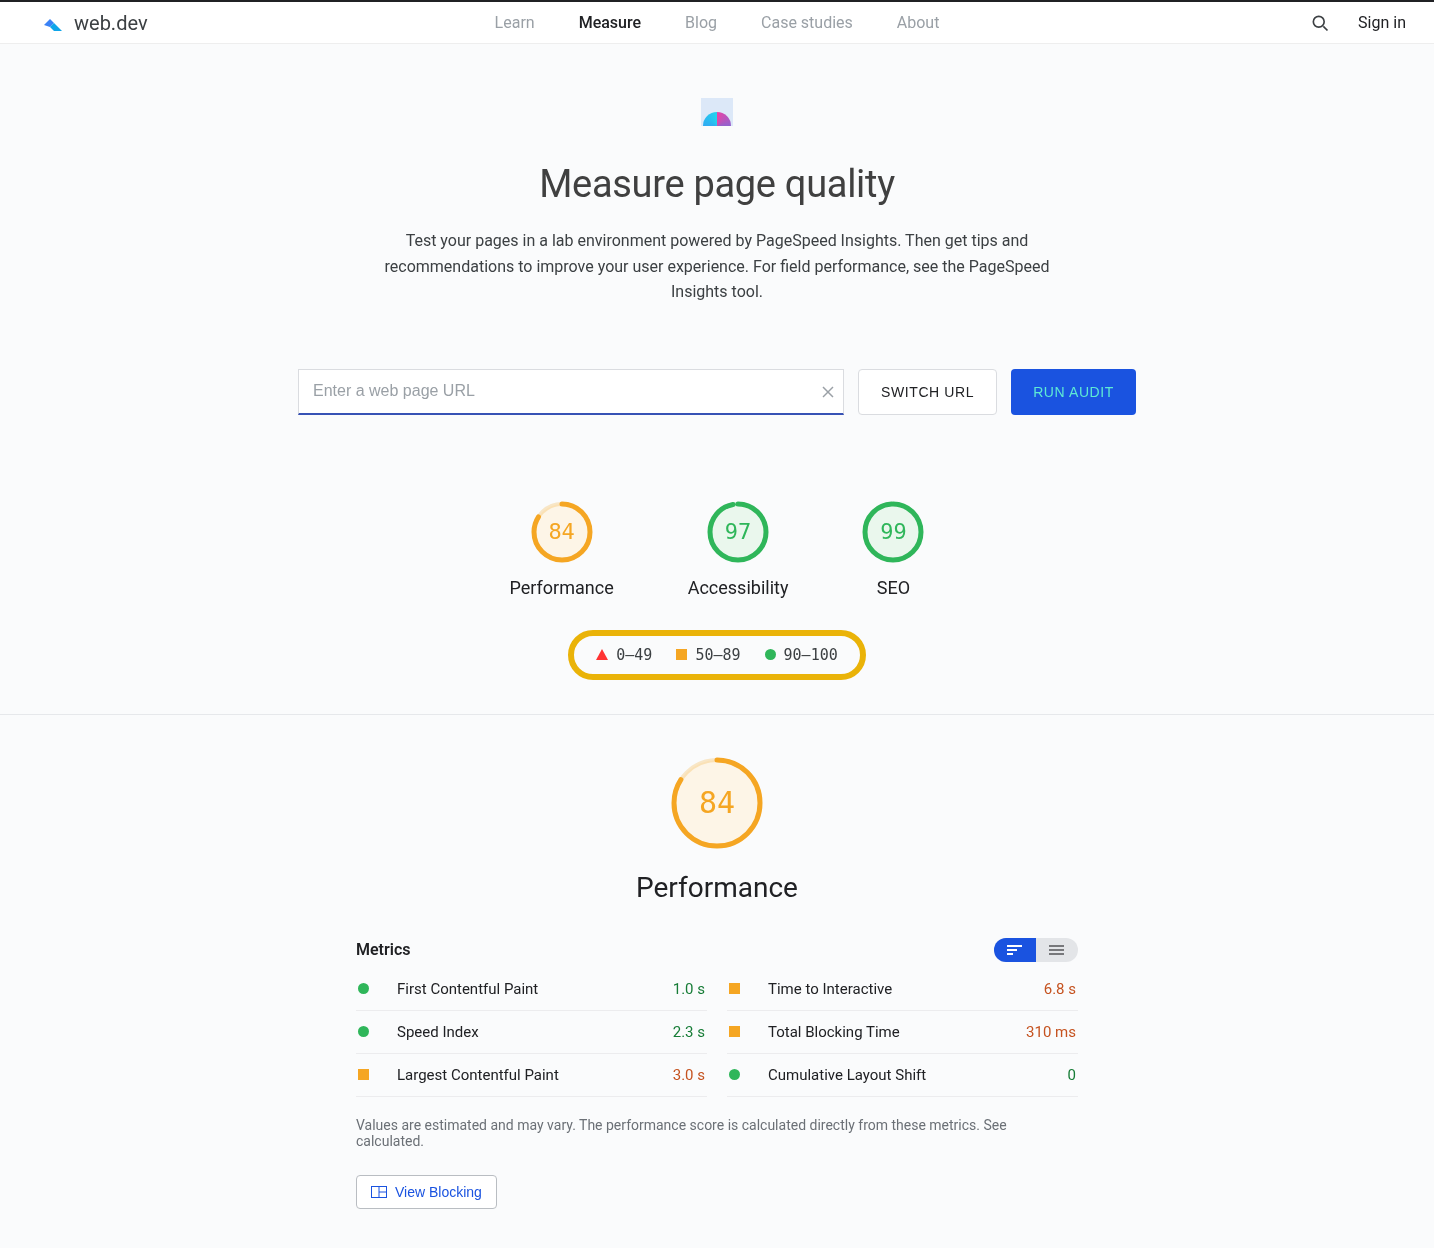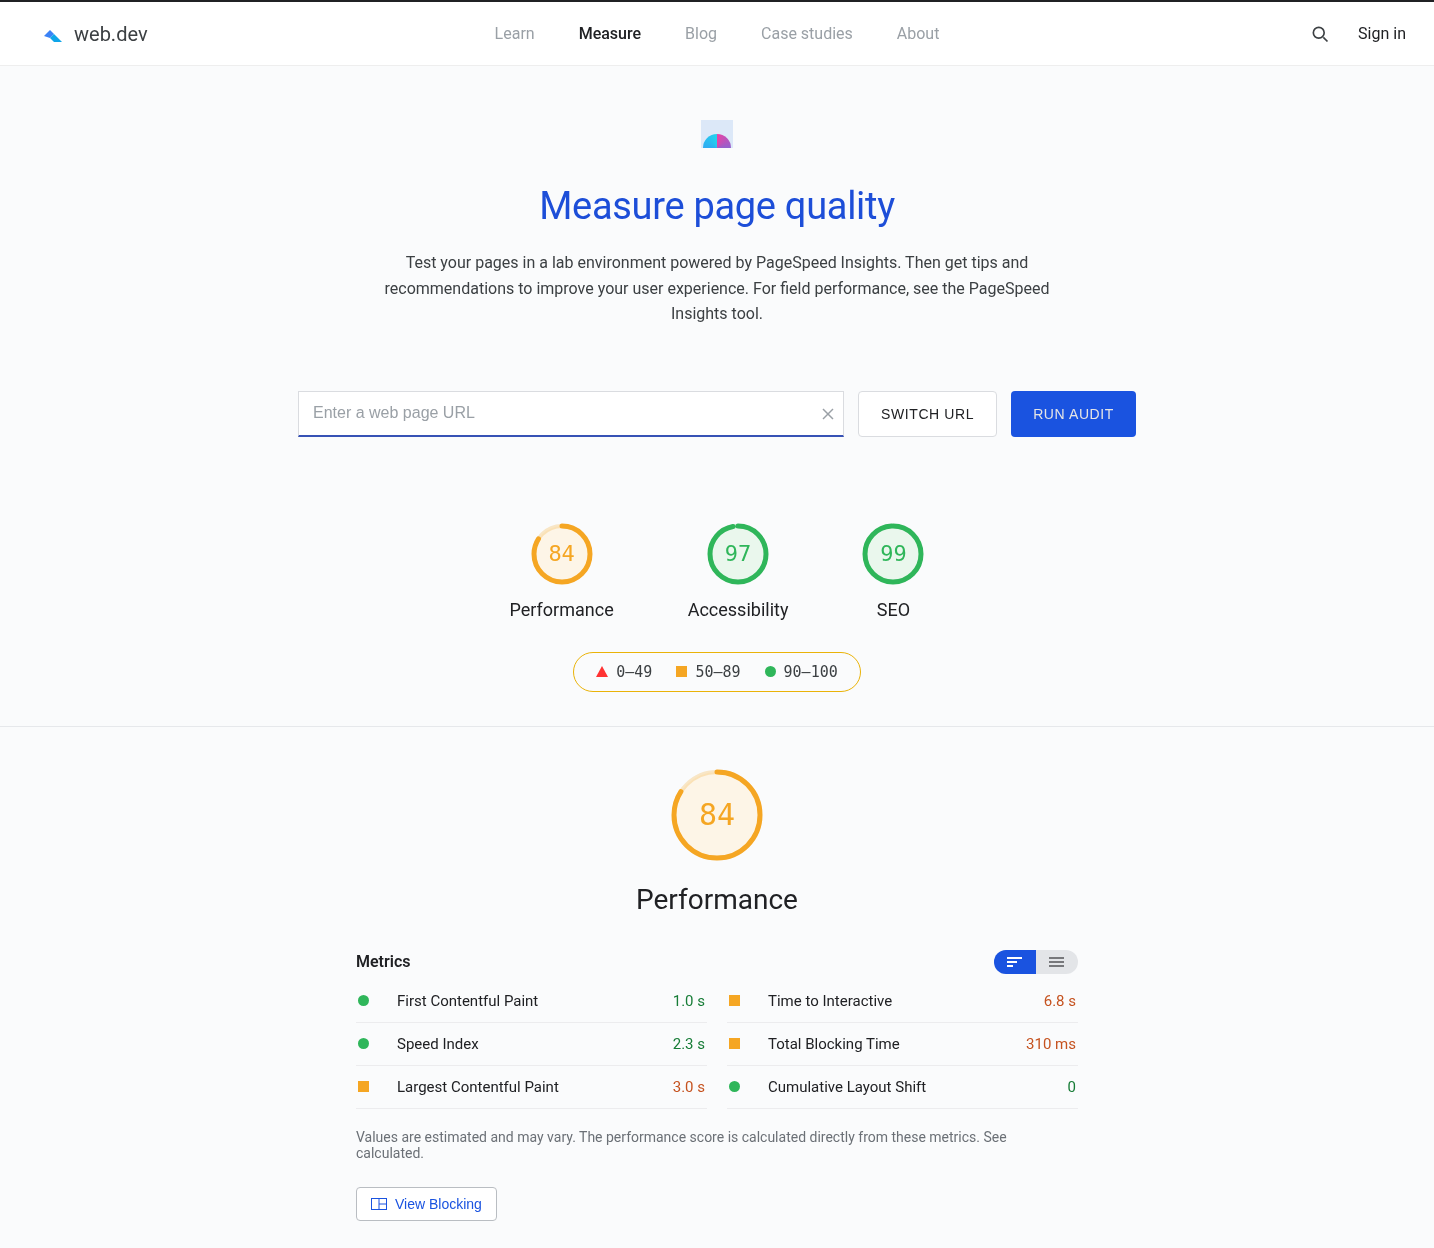--- a/index.html
+++ b/index.html
@@ -1,47 +1,47 @@
 <!DOCTYPE html>
 <html><head>
 <meta charset="utf-8">
 <style>
   * { box-sizing: border-box; margin: 0; padding: 0; }
   body { font-family: -apple-system, BlinkMacSystemFont, "Segoe UI", Roboto, Helvetica, Arial, sans-serif; background:#fafbfc; color:#202124; width:1434px; }
-  header { background:#fff; border-top:2px solid #202124; border-bottom:1px solid #eee; height:66px; display:flex; align-items:center; justify-content:space-between; padding:0 28px 0 40px; }
+  header { background:#fff; border-top:2px solid #202124; border-bottom:1px solid #eee; height:44px; display:flex; align-items:center; justify-content:space-between; padding:0 28px 0 40px; }
   .brand { display:flex; align-items:center; gap:10px; }
   .brand-name { font-size:20px; font-weight:400; color:#3c4043; }
   nav.topnav { display:flex; gap:44px; position:absolute; left:50%; transform:translateX(-50%); }
   nav.topnav a { text-decoration:none; font-size:16px; color:#9aa0a6; cursor:pointer; }
   nav.topnav a.active { color:#202124; font-weight:500; }
   .header-right { display:flex; align-items:center; gap:28px; }
   .signin { font-size:16px; color:#202124; cursor:pointer; }
   .page { padding-top:54px; }
   .hero { display:flex; flex-direction:column; align-items:center; }
   .hero-icon { width:32px; height:28px; background:#dce8f8; position:relative; overflow:hidden; }
   .hero-icon::after { content:""; position:absolute; bottom:-14px; left:2px; width:28px; height:28px; border-radius:50%; background:conic-gradient(#e843a6, #3b82f6, #22d3ee); }
-  h1.title { font-size:38px; font-weight:400; color:#1d4ed8; margin-top:36px; letter-spacing:-0.3px; }
+  h1.title { font-size:38px; font-weight:400; color:#404040; margin-top:36px; letter-spacing:-0.3px; }
   p.subtitle { max-width:680px; text-align:center; font-size:16px; line-height:1.6; color:#3c4043; margin-top:22px; }
   .controls { display:flex; align-items:flex-end; gap:14px; margin-top:64px; }
   .url-wrap { position:relative; width:546px; }
   .url-input { width:100%; height:46px; border:1px solid #dadce0; border-bottom:2px solid #3752b5; background:#fff; padding:0 40px 0 14px; font-size:16px; outline:none; color:#202124; }
   .url-input::placeholder { color:#9aa0a6; }
   .clear-x { position:absolute; right:8px; top:50%; transform:translateY(-50%); cursor:pointer; color:#9aa0a6; }
   .btn { height:46px; display:inline-flex; align-items:center; justify-content:center; font-size:14px; font-weight:500; letter-spacing:0.6px; border-radius:4px; cursor:pointer; padding:0 22px; }
   .btn.switch { background:#fff; border:1px solid #dadce0; color:#202124; }
-  .btn.run { background:#1a53e0; color:#e5e5e5; border:none; }
+  .btn.run { background:#1a53e0; color:#5eead4; border:none; }
   .gauges { display:flex; gap:74px; margin-top:86px; justify-content:center; }
   .gauge-block { display:flex; flex-direction:column; align-items:center; gap:14px; }
   .gauge-label { font-size:18px; color:#202124; }
   .gauge { position:relative; width:62px; height:62px; }
   .gauge.big { width:92px; height:92px; }
   .gauge svg { transform:rotate(-90deg); }
   .gauge-txt { position:absolute; inset:0; display:flex; align-items:center; justify-content:center; font-family: ui-monospace, SFMono-Regular, Menlo, monospace; font-size:22px; font-weight:400; }
   .gauge.big .gauge-txt { font-size:30px; }
-  .legend { display:inline-flex; align-items:center; gap:24px; margin-top:32px; border:1px solid #eab308; border-radius:999px; padding:10px 22px; font-family: ui-monospace, SFMono-Regular, Menlo, monospace; font-size:15px; color:#3c4043; }
+  .legend { display:inline-flex; align-items:center; gap:24px; margin-top:32px; border:6px solid #eab308; border-radius:999px; padding:10px 22px; font-family: ui-monospace, SFMono-Regular, Menlo, monospace; font-size:15px; color:#3c4043; }
   .legend-item { display:inline-flex; align-items:center; gap:8px; }
   .tri { width:0; height:0; border-left:6px solid transparent; border-right:6px solid transparent; border-bottom:11px solid #f33; display:inline-block; }
   .sq { width:11px; height:11px; background:#f5a623; display:inline-block; }
   .ci { width:11px; height:11px; border-radius:50%; background:#2fb65a; display:inline-block; }
   .divider { border-top:1px solid #e6e8eb; margin-top:34px; }
   .perf-section { max-width:722px; margin:42px auto 0; padding-bottom:60px; }
   .perf-head { display:flex; flex-direction:column; align-items:center; }
   .perf-title { font-size:28px; font-weight:400; color:#202124; margin-top:22px; }
   .metrics-head { display:flex; justify-content:space-between; align-items:center; margin-top:34px; }
   .metrics-title { font-size:16px; font-weight:600; color:#202124; }

